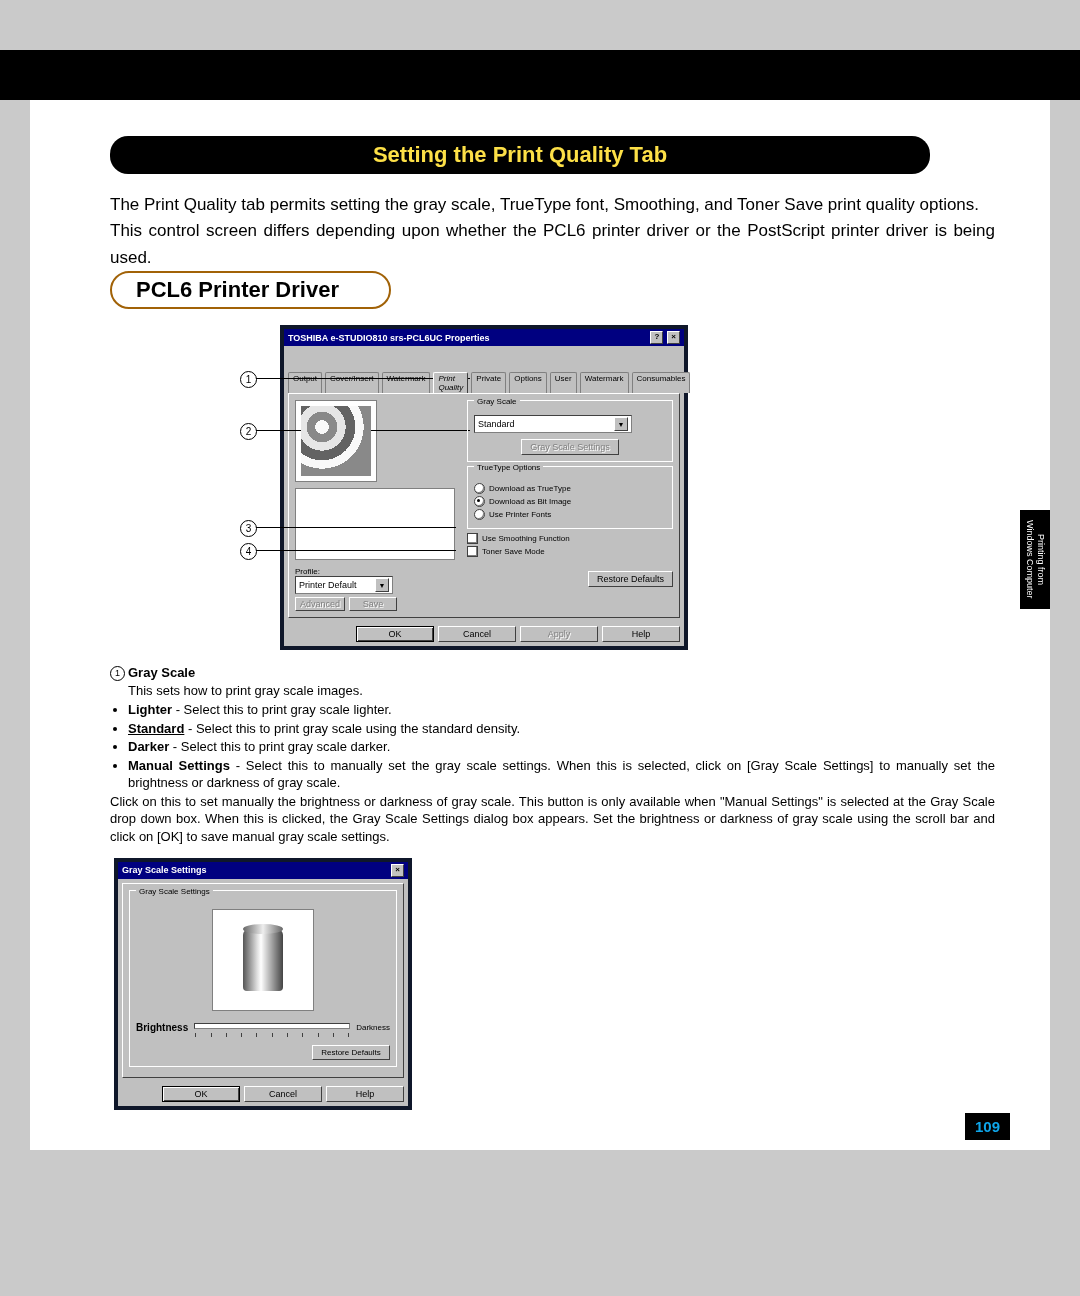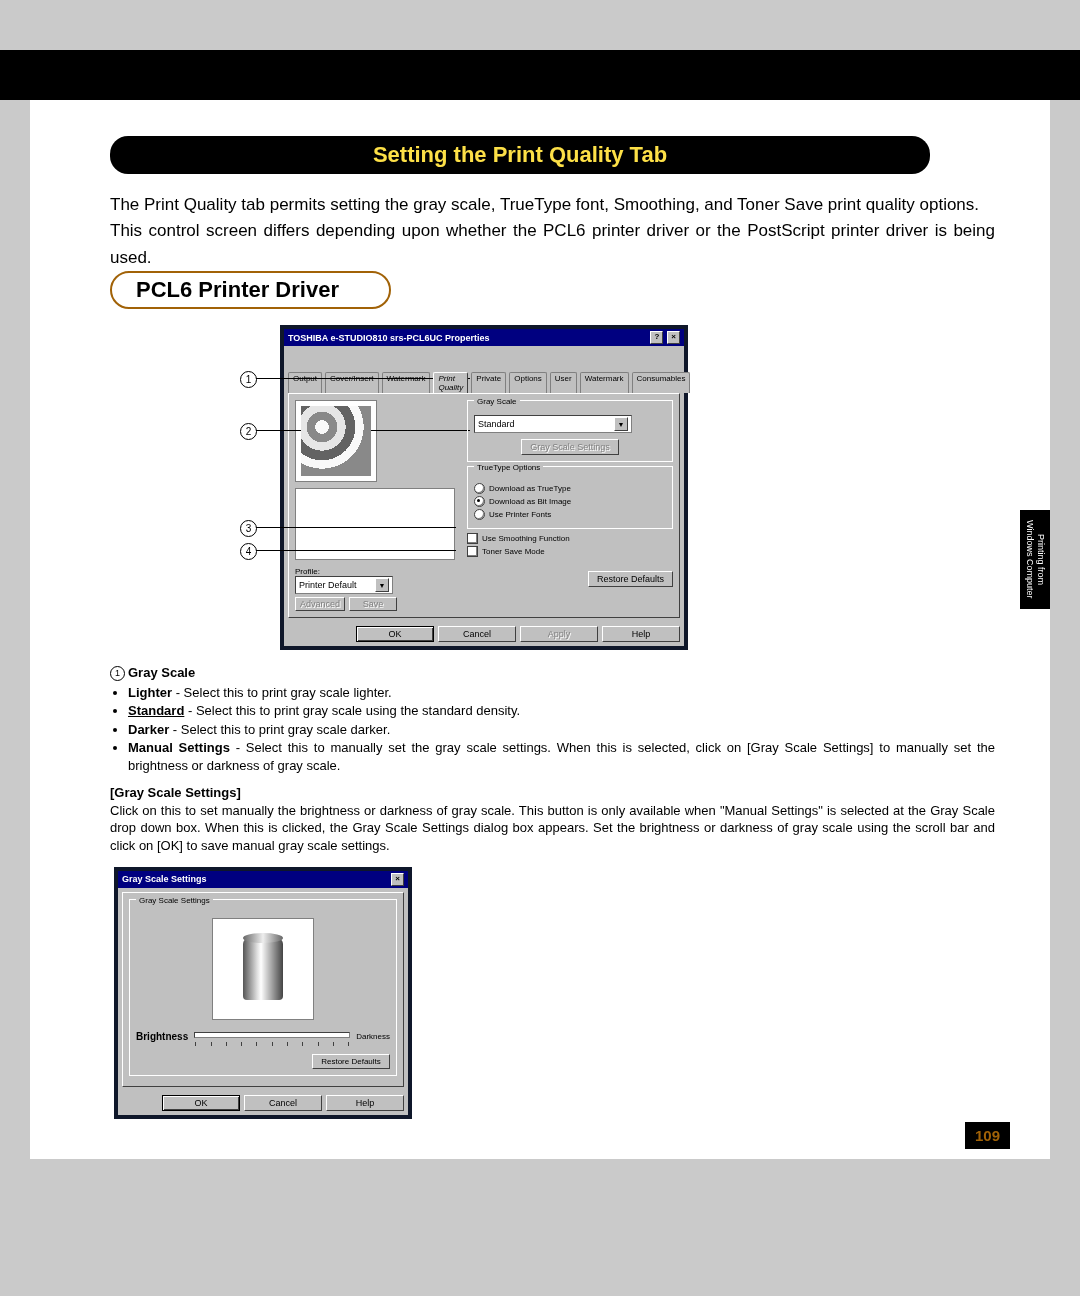--- a/index.html
+++ b/index.html
@@ -31,21 +31,21 @@
   
   .sidetab {
     position:absolute; right:0; top:410px;
     background:#000; color:#fff;
     writing-mode: vertical-rl;
     font-size:9px; padding:10px 4px; text-align:center;
     line-height:1.2;
   }
   .pagenum {
     position:absolute; right:40px; bottom:10px;
-    background:#000; color:#a16207; font-weight:bold;
+    background:#000; color:#0ea5e9; font-weight:bold;
     padding:5px 10px; font-size:15px;
   }
   
   .dlg-area { position:relative; margin:16px 0 0 170px; }
   .dlg {
     background:#c0c0c0; border:4px solid #0f172a;
     width:400px;
     font-size:9px;
     color:#000;
   }
@@ -252,27 +252,27 @@
           <span class="winbtn">Cancel</span>
           <span class="winbtn dis">Apply</span>
           <span class="winbtn">Help</span>
         </div>
       </div>
     </div>
 
     
     <div class="desc">
       <div><span class="circ">1</span><b>Gray Scale</b></div>
+      <div style="margin-left:18px;">This sets how to print gray scale images.</div>
       <ul>
         <li><b>Lighter</b><span> - Select this to print gray scale lighter.</span></li>
         <li><b style="text-decoration:underline;">Standard</b><span> - Select this to print gray scale using the standard density.</span></li>
         <li><b>Darker</b><span> - Select this to print gray scale darker.</span></li>
         <li class="p-just"><b>Manual Settings</b><span> - Select this to manually set the gray scale settings.  When this is selected, click on [Gray Scale Settings] to manually set the brightness or darkness of gray scale.</span></li>
       </ul>
-      <div style="margin-top:10px;"><b>[Gray Scale Settings]</b></div>
       <div class="p-just">Click on this to set manually the brightness or darkness of gray scale.  This button is only available when "Manual Settings" is selected at the Gray Scale drop down box.  When this is clicked, the Gray Scale Settings dialog box appears.  Set the brightness or darkness of gray scale using the scroll bar and click on [OK] to save manual gray scale settings.</div>
     </div>
 
     
     <div class="dlg dlg2">
       <div class="dlg-title">
         <span>Gray Scale Settings</span>
         <span class="btns"><span>×</span></span>
       </div>
       <div class="tabpane" style="margin:4px;">

